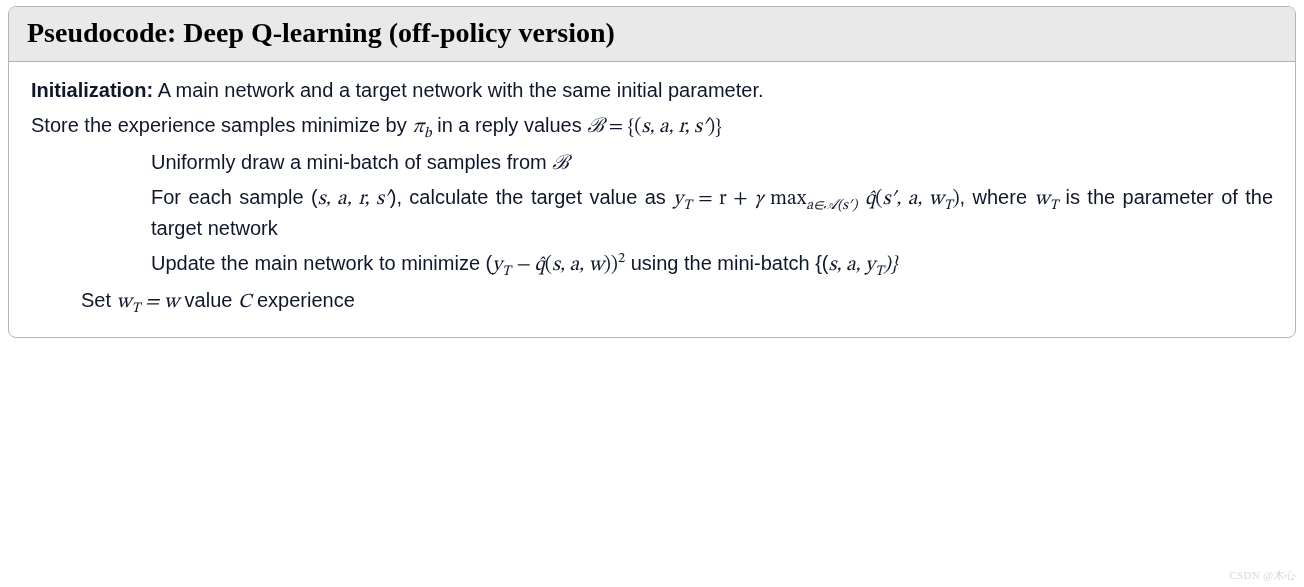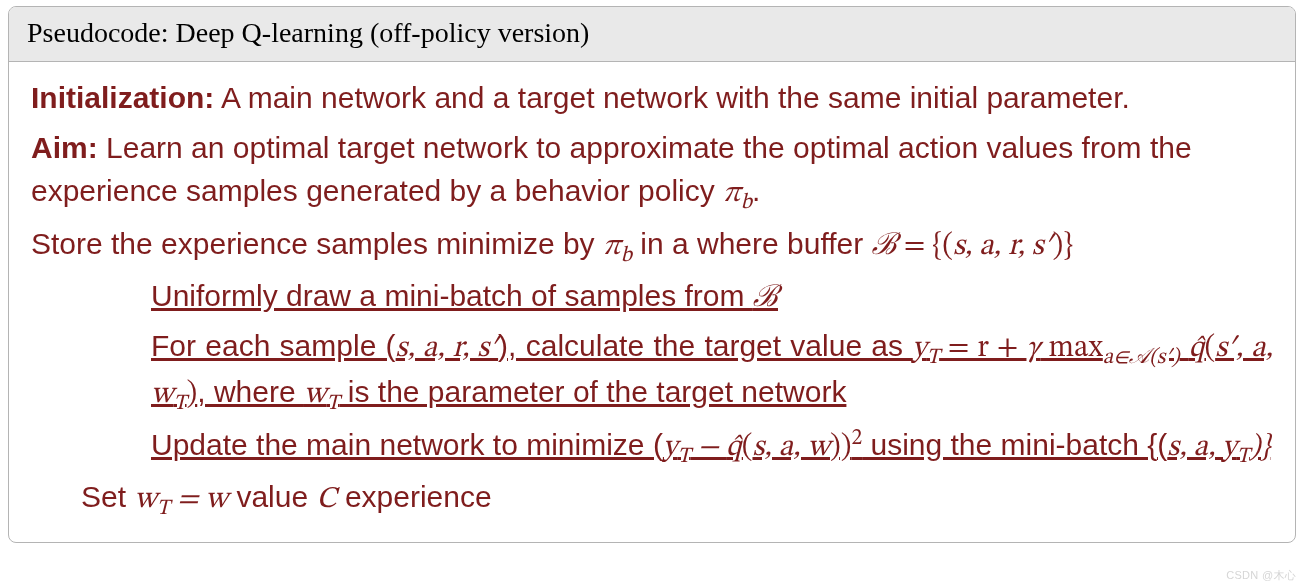--- a/index.html
+++ b/index.html
@@ -14,83 +14,80 @@
     border-radius: 8px;
     overflow: hidden;
     background: #ffffff;
   }
   .algo-header {
     background: #e9e9e9;
     border-bottom: 1px solid #b4b4b4;
     padding: 10px 12px 12px 18px;
     font-family: "Times New Roman", Times, serif;
     font-size: 28px;
-    font-weight: 400;
+    font-weight: 700;
     color: #000000;
   }
   .algo-body {
     padding: 14px 22px 14px 22px;
     font-family: "Segoe UI", "Helvetica Neue", Arial, sans-serif;
-    font-size: 30px;
+    font-size: 20px;
     line-height: 1.45;
-    color: #7f1d1d;
+    color: #0f172a;
   }
   .algo-body p {
     margin: 0 0 6px 0;
   }
   .label {
     font-weight: 700;
   }
   .ind1 { padding-left: 50px; }
-  .ind2 { padding-left: 120px; text-align: justify; text-decoration: underline; }
+  .ind2 { padding-left: 120px; text-align: justify; }
   .block-top { margin-top: 14px; }
   .math {
     font-family: "Cambria Math", "STIX Two Math", "Latin Modern Math", "Times New Roman", serif;
     font-style: italic;
   }
   .math .up { font-style: normal; }
   .math sub, .math sup {
     font-size: 0.72em;
     line-height: 0;
   }
   .cal {
     font-family: "Brush Script MT", "Segoe Script", "Comic Sans MS", cursive;
     font-style: italic;
   }
   .watermark {
     position: fixed;
     right: 8px;
     bottom: 4px;
-    font-family: Liberation Sans, sans-serif;
+    font-family: Liberation Serif, serif;
     font-size: 11px;
     color: #d6d6d6;
     letter-spacing: 0.3px;
   }
 </style>
 </head>
 <body>
 
 <div class="algo-box">
 
   <div class="algo-header">
     <span>Pseudocode: Deep Q-learning (off-policy version)</span>
   </div>
 
   <div class="algo-body">
 
     <p>
       <span class="label">Initialization:</span><span> A main network and a target network with the same initial parameter.</span>
     </p>
 
-    <p>
-      <span class="label">Aim:</span><span> Learn an optimal target network to approximate the optimal action values from the experience samples generated by a behavior policy </span><span class="math"><span>π</span><sub>b</sub></span><span>.</span>
-    </p>
 
     <p class="block-top">
-      <span>Store the experience samples minimize by </span><span class="math"><span>π</span><sub>b</sub></span><span> in a where buffer </span><span class="math cal">ℬ</span><span class="math"><span class="up"> = {(</span><span>s, a, r, s′</span><span class="up">)}</span></span>
+      <span>Store the experience samples minimize by </span><span class="math"><span>π</span><sub>b</sub></span><span> in a reply values </span><span class="math cal">ℬ</span><span class="math"><span class="up"> = {(</span><span>s, a, r, s′</span><span class="up">)}</span></span>
     </p>
 
 
     <p class="ind2">
       <span>Uniformly draw a mini-batch of samples from </span><span class="math cal">ℬ</span>
     </p>
 
     <p class="ind2">
       <span>For each sample (</span><span class="math">s, a, r, s′</span><span>), calculate the target value as </span><span class="math"><span>y</span><sub>T</sub></span><span class="math"><span class="up"> = r + </span></span><span class="math">γ</span><span class="math"><span class="up"> max</span><sub><span>a∈</span><span class="cal">𝒜</span><span>(s′)</span></sub></span><span> </span><span class="math"><span>q̂</span><span class="up">(</span><span>s′, a, w</span><sub>T</sub><span class="up">)</span></span><span>, where </span><span class="math"><span>w</span><sub>T</sub></span><span> is the parameter of the target network</span>
     </p>

